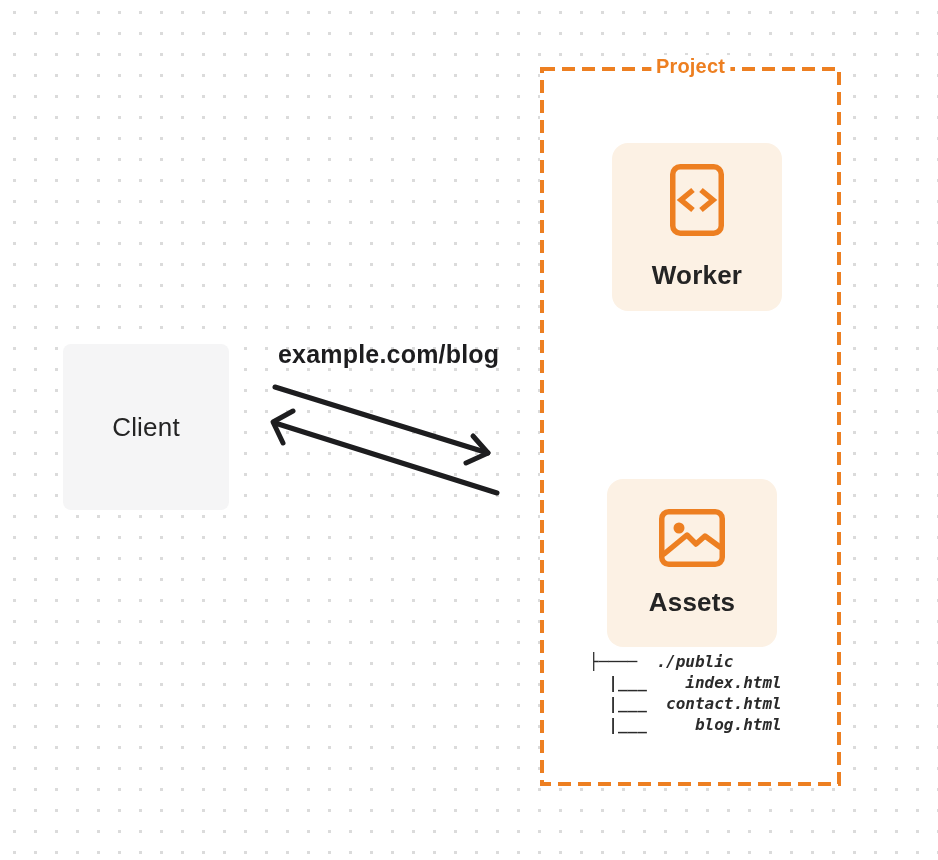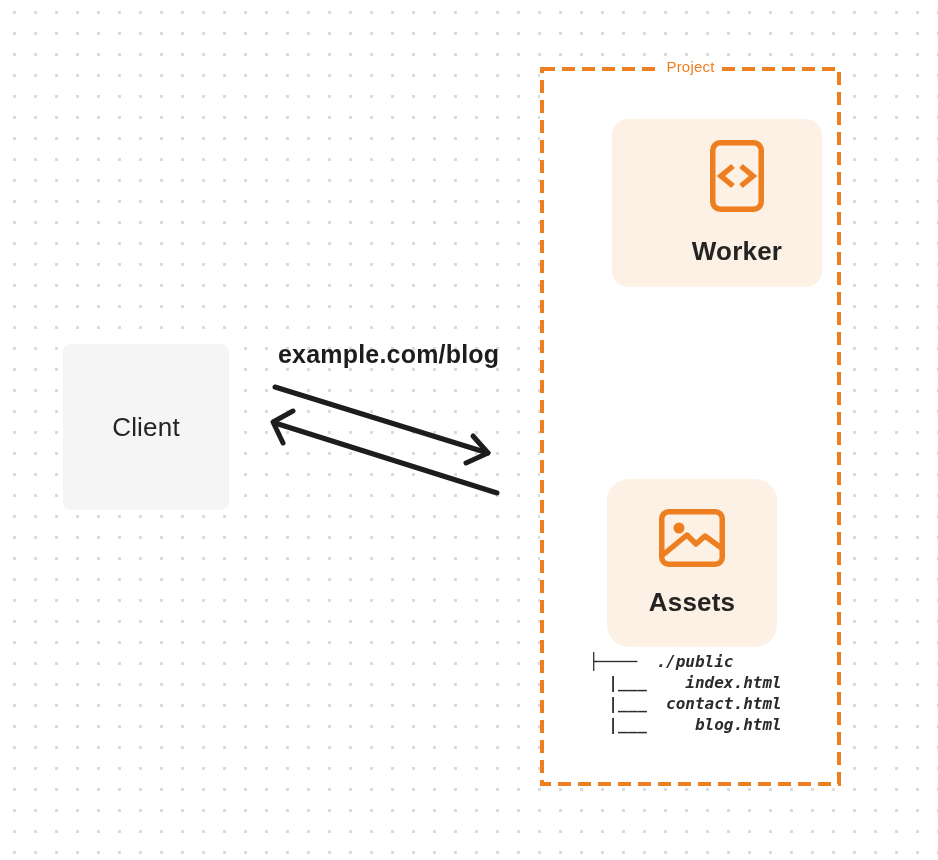--- a/index.html
+++ b/index.html
@@ -34,31 +34,31 @@
   
   .project-box {
     position: absolute; left: 540px; top: 67px; width: 301px; height: 719px;
     background: #ffffff;
   }
   .project-border { position: absolute; left: 0; top: 0; width: 100%; height: 100%; }
   .project-border rect { stroke: var(--accent, #ed7f21); fill: none; }
   .project-label {
     position: absolute; left: 50%; top: 0; transform: translate(-50%, -52%);
     background: #ffffff; padding: 0 5px;
-    font-size: 15px; font-weight: 400; color: var(--accent, #ed7f21); letter-spacing: .2px;
+    font-size: 20px; font-weight: 700; color: var(--accent, #ed7f21); letter-spacing: .2px;
     white-space: nowrap;
   }
   
   .card {
     position: absolute; width: 170px; height: 168px;
     background: var(--card-bg, #fcf1e4); border-radius: 16px;
     display: flex; flex-direction: column; align-items: center; justify-content: center;
   }
-  .card-worker { left: 72px; top: 52px; gap: 24px; padding-left: 40px; }
-  .card-assets { left: 67px; top: 412px; gap: 20px; border-radius: 22px; }
+  .card-worker { left: 72px; top: 76px; gap: 24px; }
+  .card-assets { left: 67px; top: 412px; gap: 20px; }
   .card .card-label { font-size: 26px; font-weight: 700; color: var(--ink, #242424); letter-spacing: .2px; }
   .icon { stroke: var(--accent, #ed7f21); fill: none; }
   .icon .fill-dot { fill: var(--accent, #ed7f21); stroke: none; }
   
   .tree {
     position: absolute; left: 49px; top: 584px;
     font-family: "DejaVu Sans Mono", monospace;
     font-size: 16px; line-height: 21px; font-weight: 600; color: #2b2b2b; font-style: italic;
   }
   .tree div { white-space: pre; }

